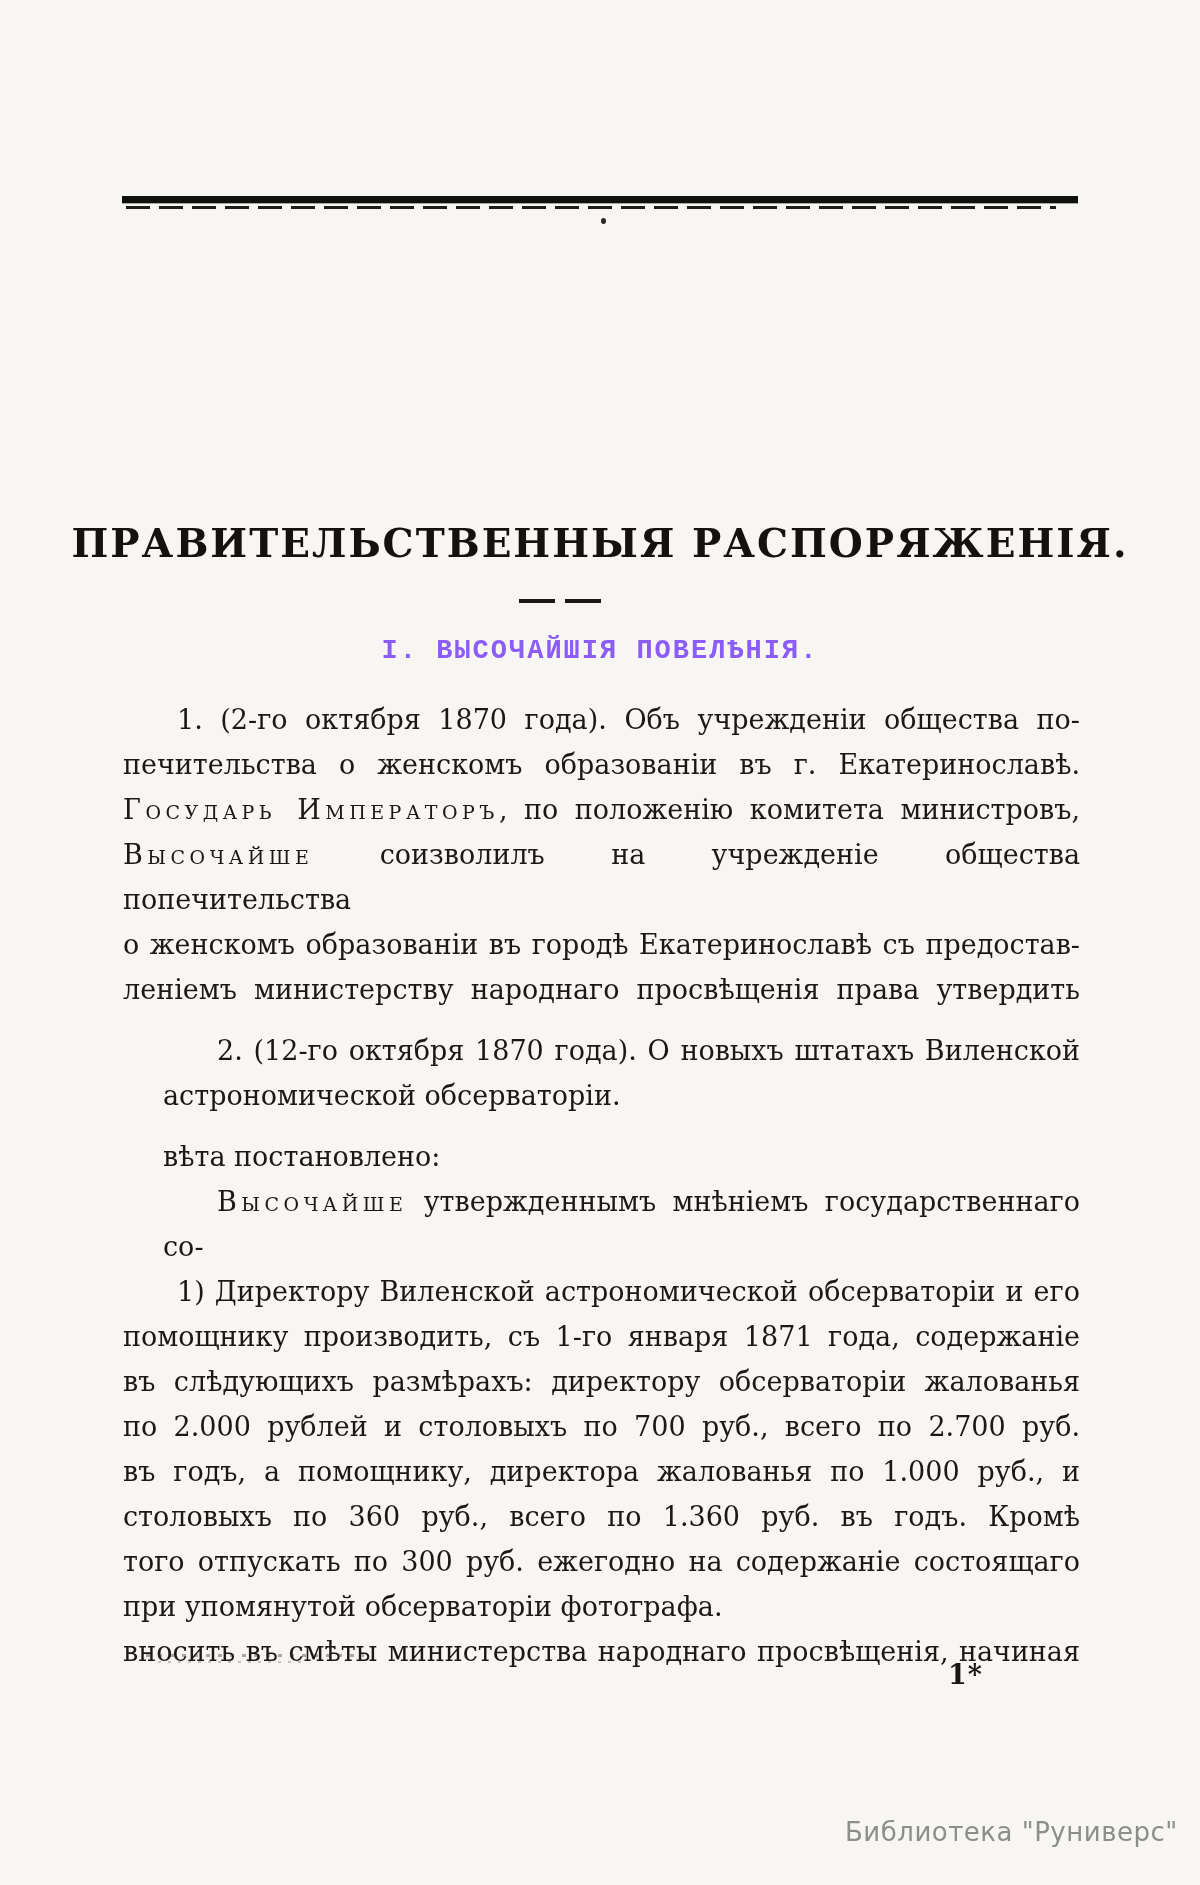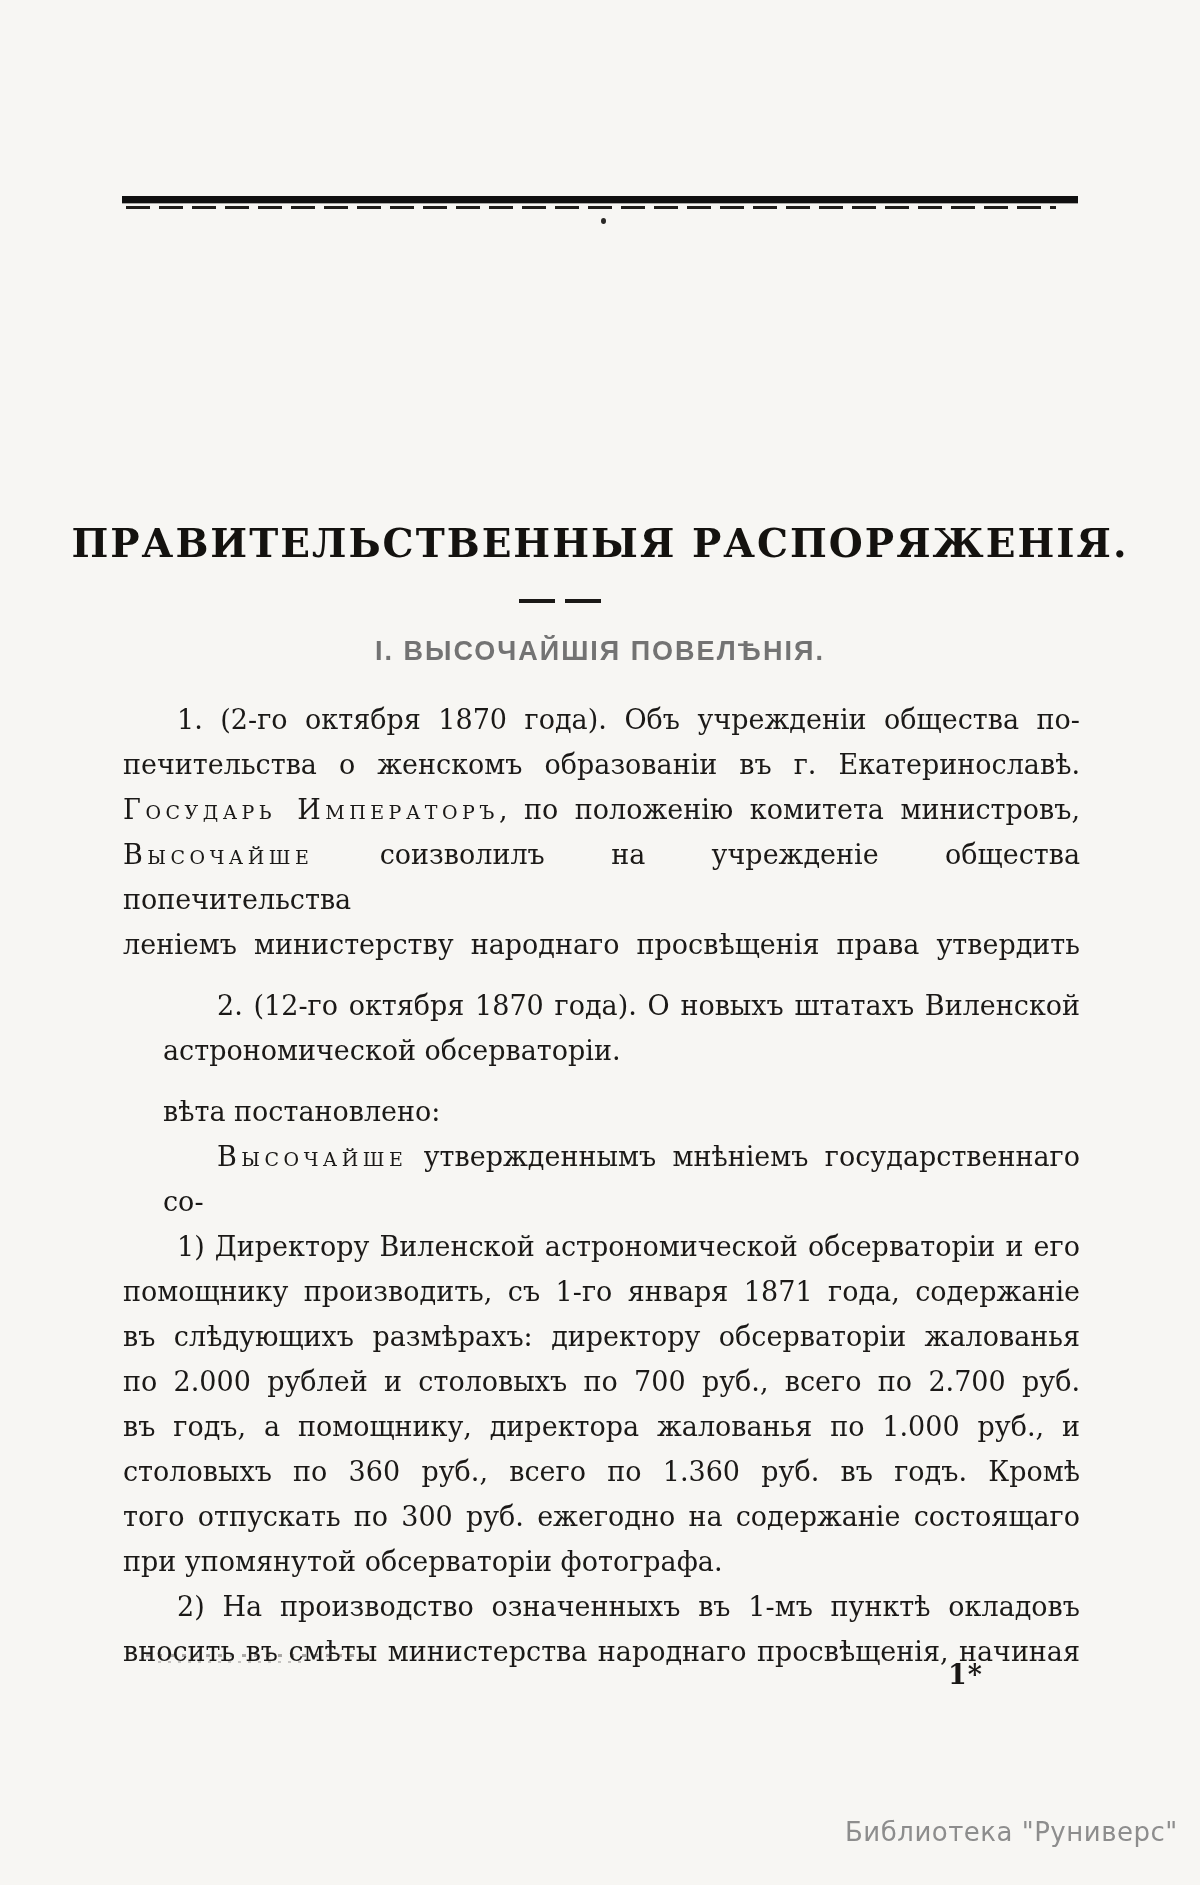--- a/index.html
+++ b/index.html
@@ -26,23 +26,23 @@
     text-align:center;
     font-family:"DejaVu Serif", serif;
     font-size:39px;font-weight:bold;letter-spacing:2px;
     color:#14120f;
   }
   .divider{position:absolute;left:508px;top:599px;width:104px;text-align:center;}
   .divider .seg{display:inline-block;width:36px;height:4px;background:#1a1816;margin:0 5px;vertical-align:top;}
   .section-heading{
     position:absolute;left:0;top:636px;width:1200px;margin:0;
     text-align:center;
-    font-family:Liberation Sans, sans-serif;
+    font-family:Liberation Mono, monospace;
     font-size:27px;font-weight:bold;letter-spacing:2px;
-    color:#737373;
+    color:#8b5cf6;
   }
 
   
   .body-text{
     position:absolute;left:123px;top:697px;width:957px;
     font-size:27px;line-height:45px;
   }
   .line{
     text-align:justify;
     text-align-last:justify;
@@ -95,20 +95,21 @@
   <div class="body-text">
 
     <div class="para">
       <div class="line ind"><span>1. (2-го октября 1870 года). </span><span class="it">Объ учрежденіи общества по-</span></div>
       <div class="line it"><span class="it">печительства о женскомъ образованіи въ г. Екатеринославѣ.</span></div>
     </div>
 
     <div class="para">
       <div class="line"><span class="sc">Государь Императоръ</span><span>, по положенію комитета министровъ,</span></div>
       <div class="line"><span class="sc">Высочайше</span><span> соизволилъ на учрежденіе общества попечительства</span></div>
+      <div class="line"><span>о женскомъ образованіи въ городѣ Екатеринославѣ съ предостав-</span></div>
       <div class="line"><span>леніемъ министерству народнаго просвѣщенія права утвердить</span></div>
     </div>
 
     <div class="para gap">
       <div class="line ind"><span>2. (12-го октября 1870 года). </span><span class="it">О новыхъ штатахъ Виленской</span></div>
       <div class="line end"><span class="it">астрономической обсерваторіи.</span></div>
     </div>
 
     <div class="para gap">
       <div class="line end"><span>вѣта постановлено:</span></div>
@@ -120,21 +121,20 @@
       <div class="line"><span>помощнику производить, съ 1-го января 1871 года, содержаніе</span></div>
       <div class="line"><span>въ слѣдующихъ размѣрахъ: директору обсерваторіи жалованья</span></div>
       <div class="line"><span>по 2.000 рублей и столовыхъ по 700 руб., всего по 2.700 руб.</span></div>
       <div class="line"><span>въ годъ, а помощнику, директора жалованья по 1.000 руб., и</span></div>
       <div class="line"><span>столовыхъ по 360 руб., всего по 1.360 руб. въ годъ. Кромѣ</span></div>
       <div class="line"><span>того отпускать по 300 руб. ежегодно на содержаніе состоящаго</span></div>
       <div class="line end"><span>при упомянутой обсерваторіи фотографа.</span></div>
     </div>
 
     <div class="para">
-      <div class="line ind"><span>2) На производство означенныхъ въ 1-мъ пунктѣ окладовъ</span></div>
       <div class="line"><span>вносить въ смѣты министерства народнаго просвѣщенія, начиная</span></div>
     </div>
 
   </div>
 
   <div class="footer-mark">1*</div>
 
   <div class="smudge">
     <div class="r1"></div>
     <div class="r2"></div>

